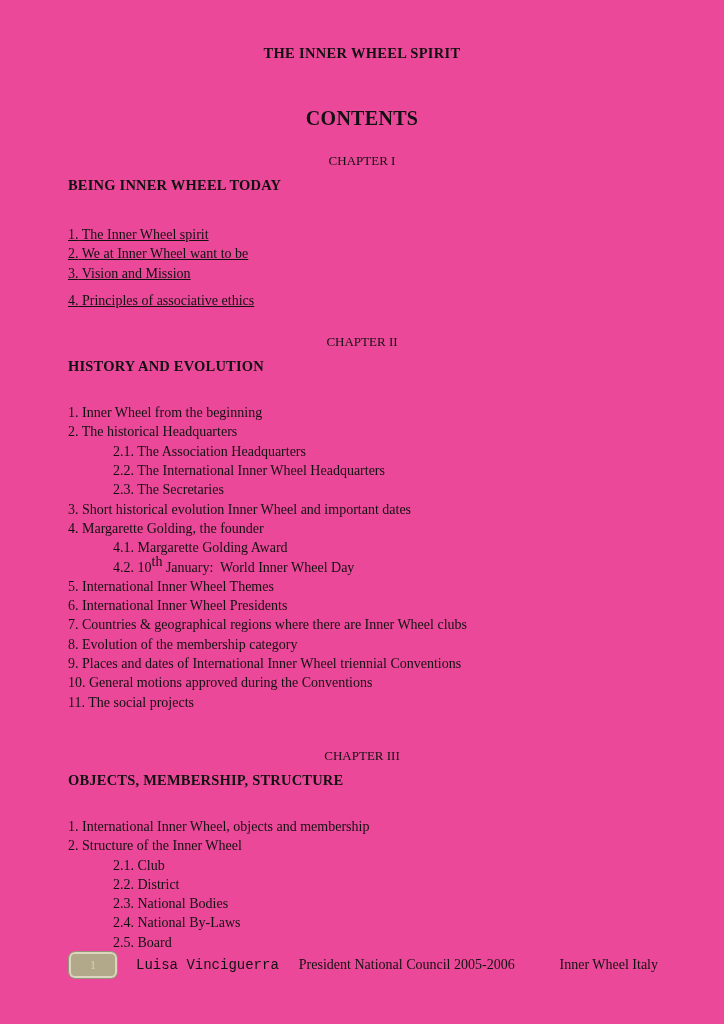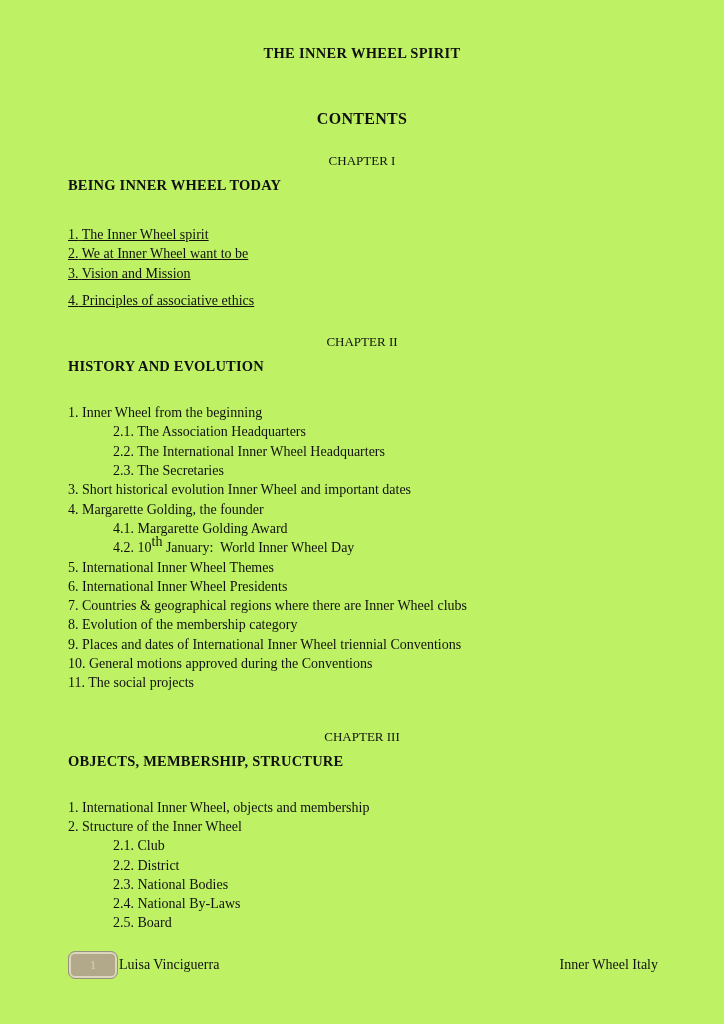--- a/index.html
+++ b/index.html
@@ -1,36 +1,36 @@
 <!DOCTYPE html>
 <html><head>
 <meta charset="utf-8">
 <style>
   html, body { margin:0; padding:0; background:#e8e8e8; }
   .doc {
     position:relative;
     width:724px; height:1024px;
     margin:0 auto;
-    background:#bef264;
+    background:#ec4899;
     font-family:"Liberation Serif", serif;
     color:#111;
     overflow:hidden;
     box-sizing:border-box;
   }
   .doc-title {
     margin:0; padding-top:44px;
     text-align:center;
     font-size:14.5px; font-weight:bold;
     line-height:19px;
     letter-spacing:0.3px;
   }
   .contents-heading {
     margin:44px 0 0;
     text-align:center;
-    font-size:16px; font-weight:bold;
+    font-size:20px; font-weight:bold;
     line-height:23px;
     letter-spacing:0.3px;
   }
   #chapters { margin:0 68px 0 68px; }
   #chapters > section:nth-child(1) { margin-top:21px; }
   #chapters > section:nth-child(2) { margin-top:22px; }
   #chapters > section:nth-child(3) { margin-top:34px; }
   .ch-label {
     text-align:center;
     font-size:13px; line-height:19px;
@@ -64,21 +64,21 @@
     width:50px; height:28px;
     border-radius:7px;
     background:#b2a98a;
     border:1px solid #98937d;
     box-shadow: inset 0 0 0 2px #ddd6bf;
     display:flex; align-items:center; justify-content:center;
     color:#d9d2b8;
     font-size:12px;
     box-sizing:border-box;
   }
-  .author { margin-left:1px; }
+  .author { margin-left:18px;font-family:Liberation Mono, monospace; }
   .role { margin-left:20px; }
   .org { margin-left:auto; }
 </style>
 </head>
 <body>
 
 <div class="doc">
   <h1 class="doc-title">THE INNER WHEEL SPIRIT</h1>
   <h2 class="contents-heading">CONTENTS</h2>
 
@@ -91,20 +91,21 @@
           <li class="main"><span class="num">2.</span> <span class="txt">We at Inner Wheel want to be</span></li>
           <li class="main"><span class="num">3.</span> <span class="txt">Vision and Mission</span></li>
           <li class="main gap"><span class="num">4.</span> <span class="txt">Principles of associative ethics</span></li>
         </ul>
       </section>
       <section>
         <div class="ch-label">CHAPTER II</div>
         <div class="ch-title">HISTORY AND EVOLUTION</div>
         <ul class="ch-items">
           <li class="main"><span class="num">1.</span> <span class="txt">Inner Wheel from the beginning</span></li>
+          <li class="main"><span class="num">2.</span> <span class="txt">The historical Headquarters</span></li>
           <li class="sub"><span class="num">2.1.</span> <span class="txt">The Association Headquarters</span></li>
           <li class="sub"><span class="num">2.2.</span> <span class="txt">The International Inner Wheel Headquarters</span></li>
           <li class="sub"><span class="num">2.3.</span> <span class="txt">The Secretaries</span></li>
           <li class="main"><span class="num">3.</span> <span class="txt">Short historical evolution Inner Wheel and important dates</span></li>
           <li class="main"><span class="num">4.</span> <span class="txt">Margarette Golding, the founder</span></li>
           <li class="sub"><span class="num">4.1.</span> <span class="txt">Margarette Golding Award</span></li>
           <li class="sub"><span class="num">4.2.</span> <span class="txt">10<sup>th</sup> January:  World Inner Wheel Day</span></li>
           <li class="main"><span class="num">5.</span> <span class="txt">International Inner Wheel Themes</span></li>
           <li class="main"><span class="num">6.</span> <span class="txt">International Inner Wheel Presidents</span></li>
           <li class="main"><span class="num">7.</span> <span class="txt">Countries &amp; geographical regions where there are Inner Wheel clubs</span></li>
@@ -127,15 +128,16 @@
           <li class="sub"><span class="num">2.5.</span> <span class="txt">Board</span></li>
         </ul>
       </section>
     </main>
 
   <footer class="page-footer">
     <span class="page-num-box" style="background: rgb(178, 169, 138);">
         <span>1</span>
       </span>
     <span class="author">Luisa Vinciguerra</span>
+    <span class="role">President National Council 2005-2006</span>
     <span class="org">Inner Wheel Italy</span>
   </footer>
 </div>
 
 </body></html>

